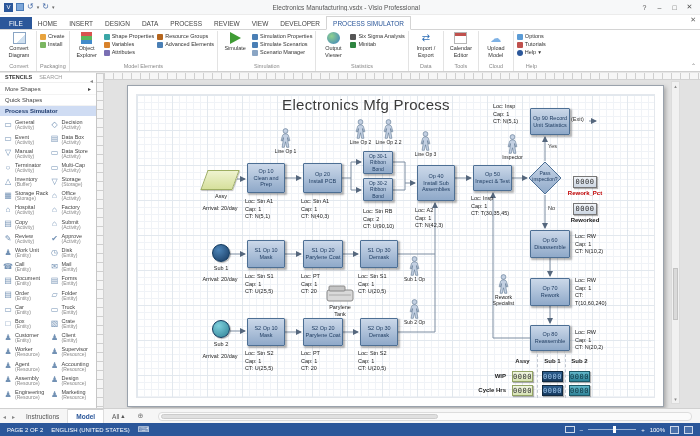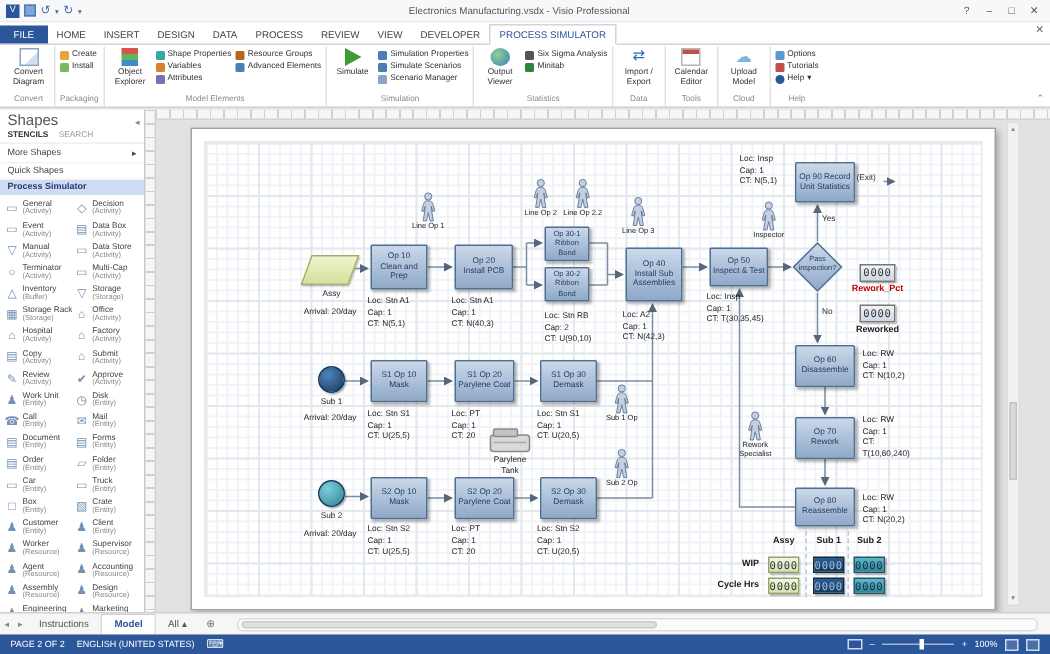--- a/index.html
+++ b/index.html
@@ -304,21 +304,20 @@
       </div>
     </div>
     <div class="rlabel">Help</div>
   </div>
   <span class="collapse-caret">⌃</span>
 </div>
 
 <div class="main">
 
   <div class="shapes-panel">
-    <div class="sp-title">Shapes</div>
     <span class="sp-collapse">◂</span>
     <div class="sp-tabs">
       <span class="on">STENCILS</span>
       <span>SEARCH</span>
     </div>
     <div class="sp-row">
         <span>More Shapes</span>
         <span>▸</span>
       </div>
     <div class="sp-row">
@@ -659,20 +658,21 @@
           <polyline points="215,168 230,168" marker-end="url(#arr)"></polyline>
           <polyline points="270,168 307,168"></polyline>
           <polyline points="270,246 307,246"></polyline>
           <polyline points="307,246 307,117" marker-end="url(#arr)"></polyline>
           <polyline points="102,245 117,245" marker-end="url(#arr)"></polyline>
           <polyline points="157,246 173,246" marker-end="url(#arr)"></polyline>
           <polyline points="215,246 230,246" marker-end="url(#arr)"></polyline>
         </g>
       </svg>
 
+      <div class="dtitle">Electronics Mfg Process</div>
 
       <div class="assy"></div>
       <div class="src-label" style="left:64px;top:107px">Assy</div>
       <div class="src-label" style="left:58px;top:119px;width:68px">Arrival: 20/day</div>
       <div class="circle c1" style="left:84px;top:158px"></div>
       <div class="src-label" style="left:64px;top:179px">Sub 1</div>
       <div class="src-label" style="left:58px;top:190px;width:68px">Arrival: 20/day</div>
       <div class="circle c2" style="left:84px;top:234px"></div>
       <div class="src-label" style="left:64px;top:255px">Sub 2</div>
       <div class="src-label" style="left:58px;top:267px;width:68px">Arrival: 20/day</div>

